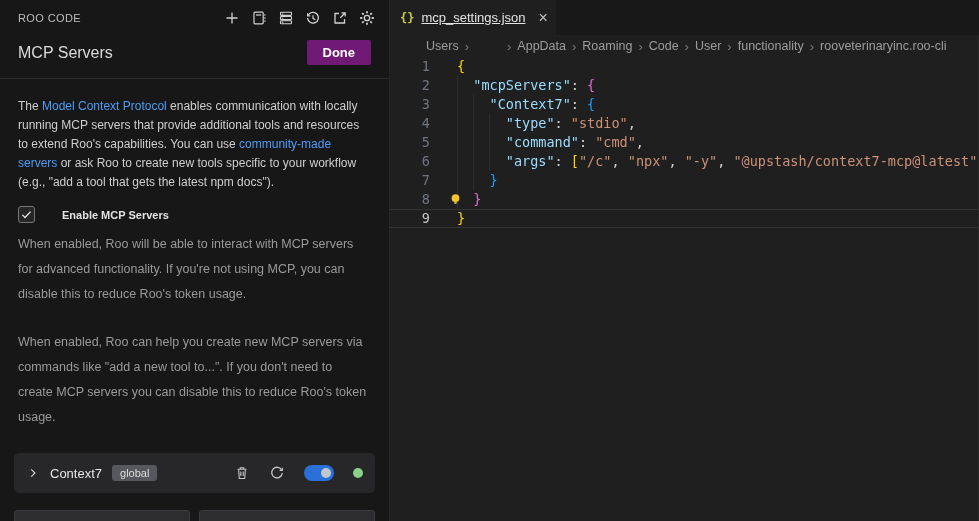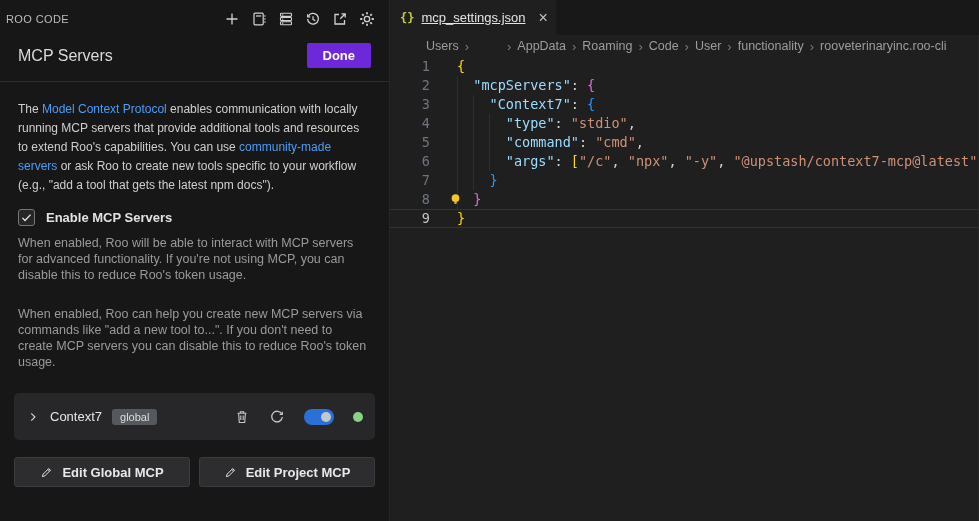--- a/index.html
+++ b/index.html
@@ -4,50 +4,50 @@
 <style>
   * { margin:0; padding:0; box-sizing:border-box; }
   html,body { width:979px; height:521px; overflow:hidden; background:#1f1f1f;
     font-family:"Liberation Sans", sans-serif; }
   .layout { display:flex; width:979px; height:521px; }
 
   
   .panel { width:390px; height:521px; background:#171717; border-right:1px solid #262626;
     display:flex; flex-direction:column; color:#cfcfcf; flex-shrink:0; }
   .panel-top { display:flex; align-items:center; justify-content:space-between;
-    padding:9px 14px 4px 6px; height:33px;gap:20px; }
+    padding:9px 14px 4px 18px; height:33px;gap:20px; }
   .panel-title { font-size:11px; color:#bdbdbd; letter-spacing:.4px; }
   .panel-icons { display:flex; gap:10px; align-items:center; }
   .picon { width:17px; height:17px; color:#d2d2d2; cursor:pointer; display:flex;
     align-items:center; justify-content:center; }
   .picon svg { width:16px; height:16px; }
 
   .page-header { display:flex; align-items:center; justify-content:space-between;
     padding:10px 18px 13px 18px; border-bottom:1px solid #2b2b2b; }
   .page-title { font-size:16px; font-weight:normal; color:#dadada; }
-  .done-btn { background:#6d28d9; color:#ffffff; font-weight:bold; font-size:13px;
+  .done-btn { background:#701a75; color:#ffffff; font-weight:bold; font-size:13px;
     padding:5px 16px; border:none; border-radius:2px; cursor:pointer;
     font-family:"Liberation Sans", sans-serif; }
 
   .panel-content { padding:18px; flex:1; }
   .intro { font-size:12px; line-height:19px; color:#cfcfcf; margin-bottom:14px; }
   .intro a { color:#4b9df8; text-decoration:none; cursor:pointer; }
 
   .check-row { display:flex; align-items:center; gap:11px; margin-bottom:9px; }
   .checkbox { width:17px; height:17px; border:1px solid #767676; border-radius:3px;
     background:#262626; display:flex; align-items:center; justify-content:center;
     cursor:pointer; flex-shrink:0; }
   .checkbox svg { width:13px; height:13px; display:none; }
   .checkbox.checked svg { display:block; }
-  .check-label { font-size:13px; font-weight:bold; color:#e2e2e2; }
-  .check-desc { font-size:12.5px; line-height:16px; color:#9a9a9a; margin-bottom:23px;
+  .check-label { font-size:11px; font-weight:bold; color:#e2e2e2;margin-left:16px; }
+  .check-desc { font-size:12.5px; line-height:25px; color:#9a9a9a; margin-bottom:23px;
     padding-right:4px; }
 
   .server-card { margin:13px -4px 0 -4px; background:#27272a; border-radius:5px;
-    height:47px; display:flex; align-items:center; padding:0 12px; }
+    height:40px; display:flex; align-items:center; padding:0 12px; }
   .server-left { display:flex; align-items:center; gap:10px; flex:1; cursor:pointer; }
   .chev { width:14px; height:14px; color:#cfcfcf; display:flex; align-items:center; }
   .server-name { font-size:13px; color:#e6e6e6; }
   .badge { background:#55585c; color:#dcdcdc; font-size:11px; padding:2px 8px;
     border-radius:3px; }
   .server-actions { display:flex; align-items:center; gap:19px; }
   .aicon { width:16px; height:16px; color:#c8c8c8; cursor:pointer; }
   .aicon svg { width:16px; height:16px; }
   .toggle { width:30px; height:16px; border-radius:8px; background:#2a70d8;
     position:relative; cursor:pointer; }

